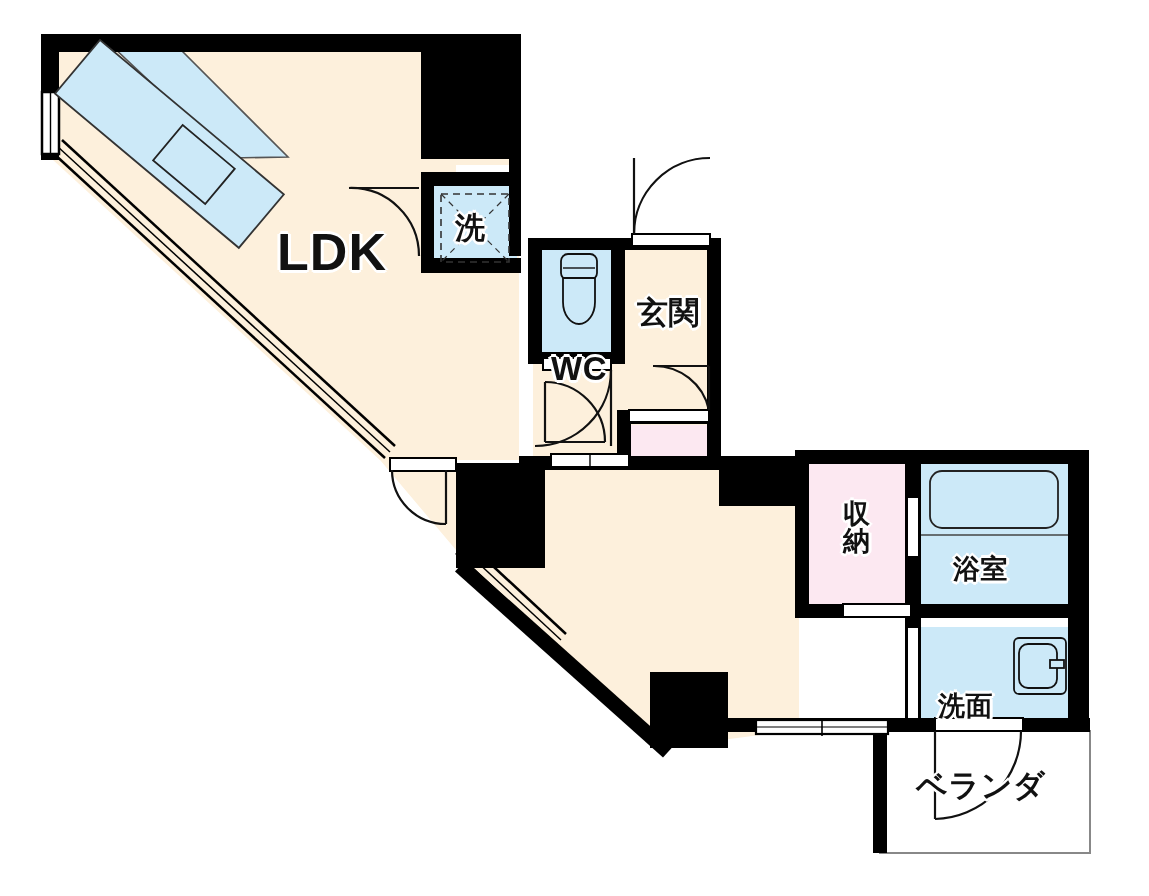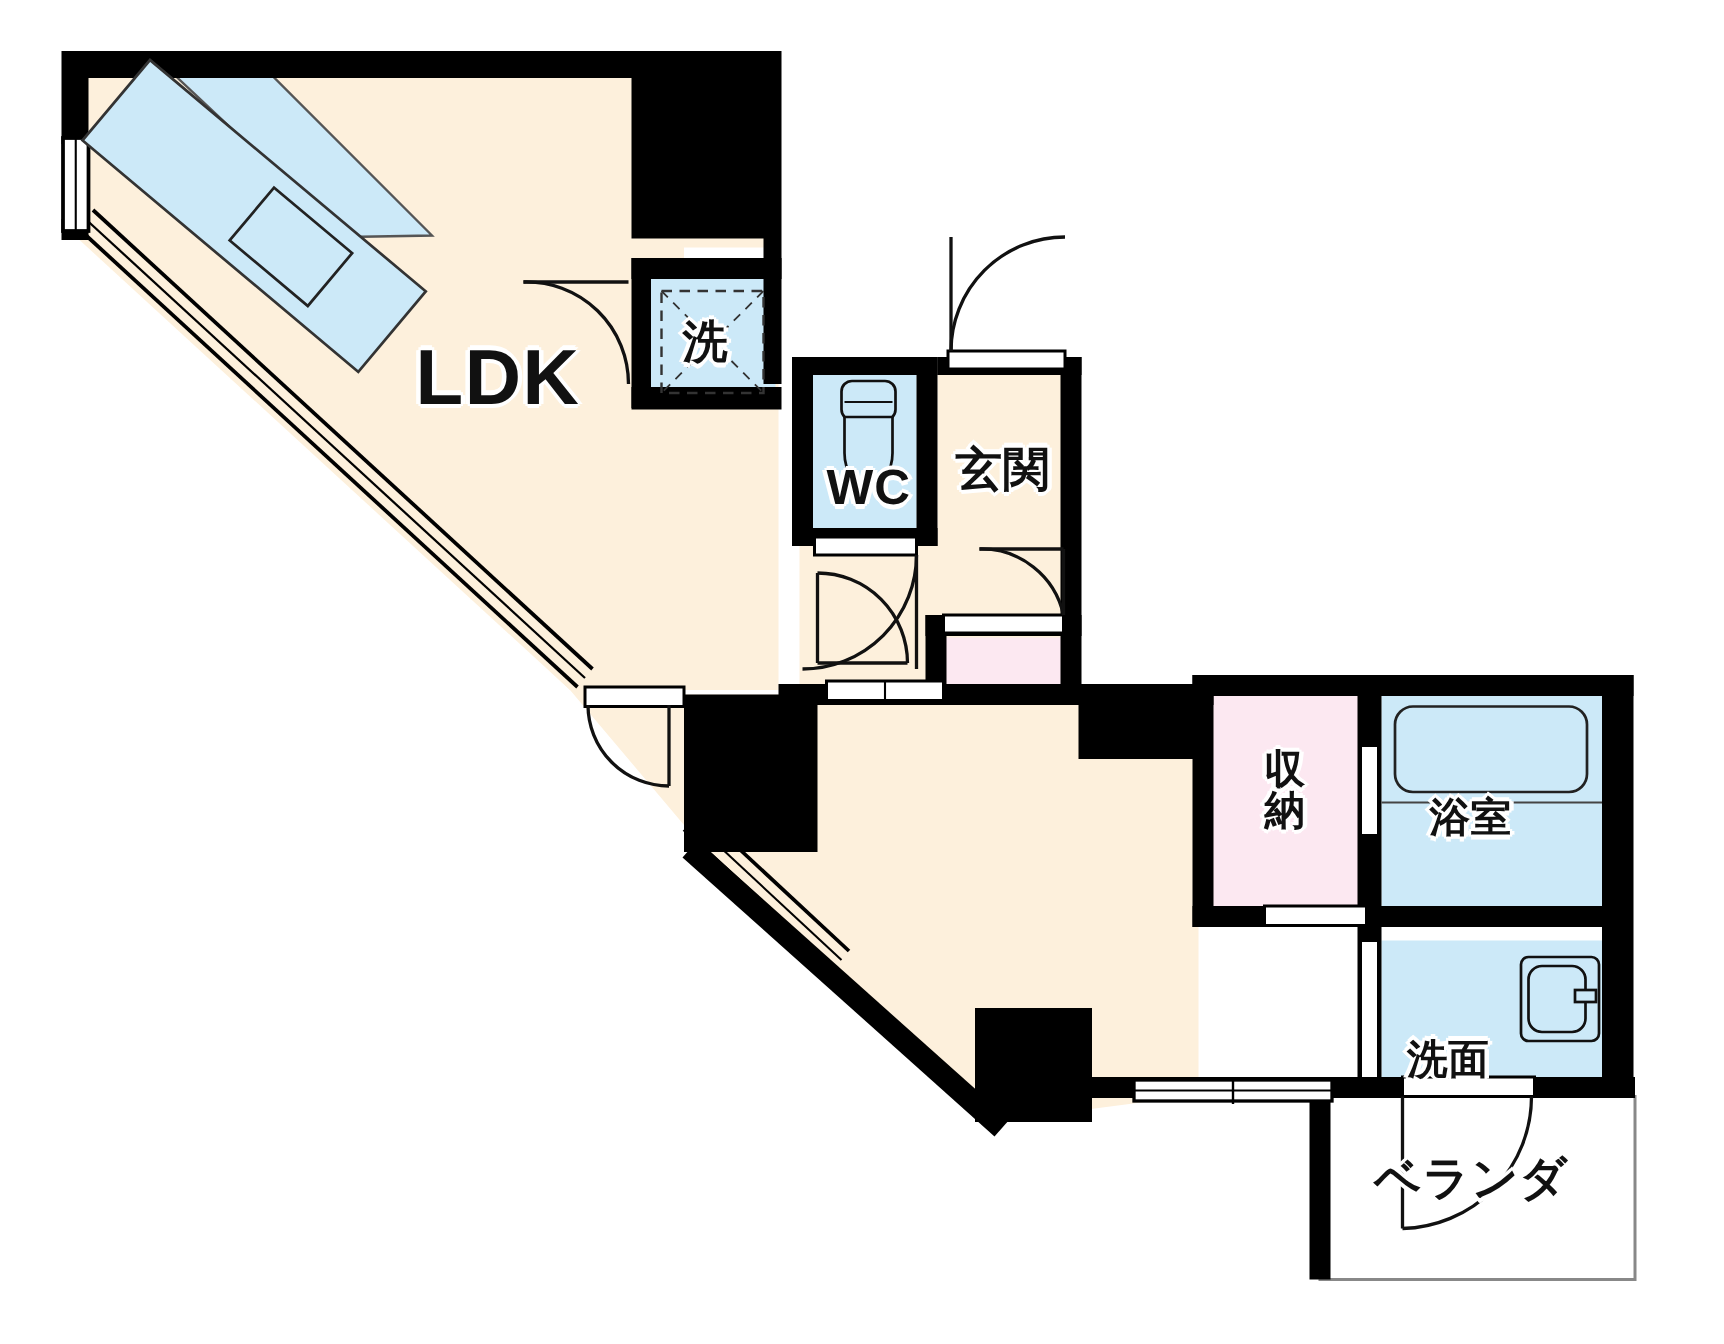--- a/index.html
+++ b/index.html
@@ -15,21 +15,21 @@
     text-shadow:
        2px 0 0 #fff, -2px 0 0 #fff, 0 2px 0 #fff, 0 -2px 0 #fff,
        1.5px 1.5px 0 #fff, -1.5px 1.5px 0 #fff, 1.5px -1.5px 0 #fff, -1.5px -1.5px 0 #fff,
        3px 0 0 #fff, -3px 0 0 #fff, 0 3px 0 #fff, 0 -3px 0 #fff;
     pointer-events:none;
   }
   .lbl-ldk{font-size:52px;font-family:"Liberation Sans",sans-serif;}
   .lbl-jp-lg{font-size:44px;font-family:"DejaVu Sans",sans-serif;}
   .lbl-jp-md{font-size:31px;font-family:"DejaVu Sans",sans-serif;}
   .lbl-jp-sm{font-size:27px;font-family:"DejaVu Sans",sans-serif;}
-  .lbl-wc{font-size:33px;font-family:"Liberation Sans",sans-serif;}
+  .lbl-wc{font-size:33px;font-family:"Liberation Sans",sans-serif;margin-top:44px;}
   .lbl-sen{font-size:30px;font-family:"DejaVu Sans",sans-serif;}
   .lbl-veranda{font-size:31px;font-family:"DejaVu Sans",sans-serif;text-align:center;}
   .lbl-stack{line-height:1.0;text-align:center;}
 </style>
 </head>
 <body>
 
 <div id="plan-wrap">
 
   <svg id="plan-svg" width="1149" height="896" viewBox="0 0 1149 896">
@@ -230,19 +230,19 @@
   <div class="room-label lbl-wc" style="left:551px; top:306px;">WC</div>
 
   <div class="room-label lbl-jp-md" style="left:637px; top:292px;">玄関</div>
 
 
   <div class="room-label lbl-stack" style="left:843px; top:500px;">
     <div class="lbl-jp-sm">収</div>
     <div class="lbl-jp-sm">納</div>
   </div>
 
-  <div class="room-label lbl-jp-sm" style="left:953px; top:527px;">浴室</div>
+  <div class="room-label lbl-jp-sm" style="left:953px; top:551px;">浴室</div>
 
   <div class="room-label lbl-jp-sm" style="left:938px; top:656px;margin-top:32px;">洗面</div>
 
   <div class="room-label lbl-veranda" style="left:916px; top:765px;">ベランダ</div>
 
 </div>
 
 </body></html>

